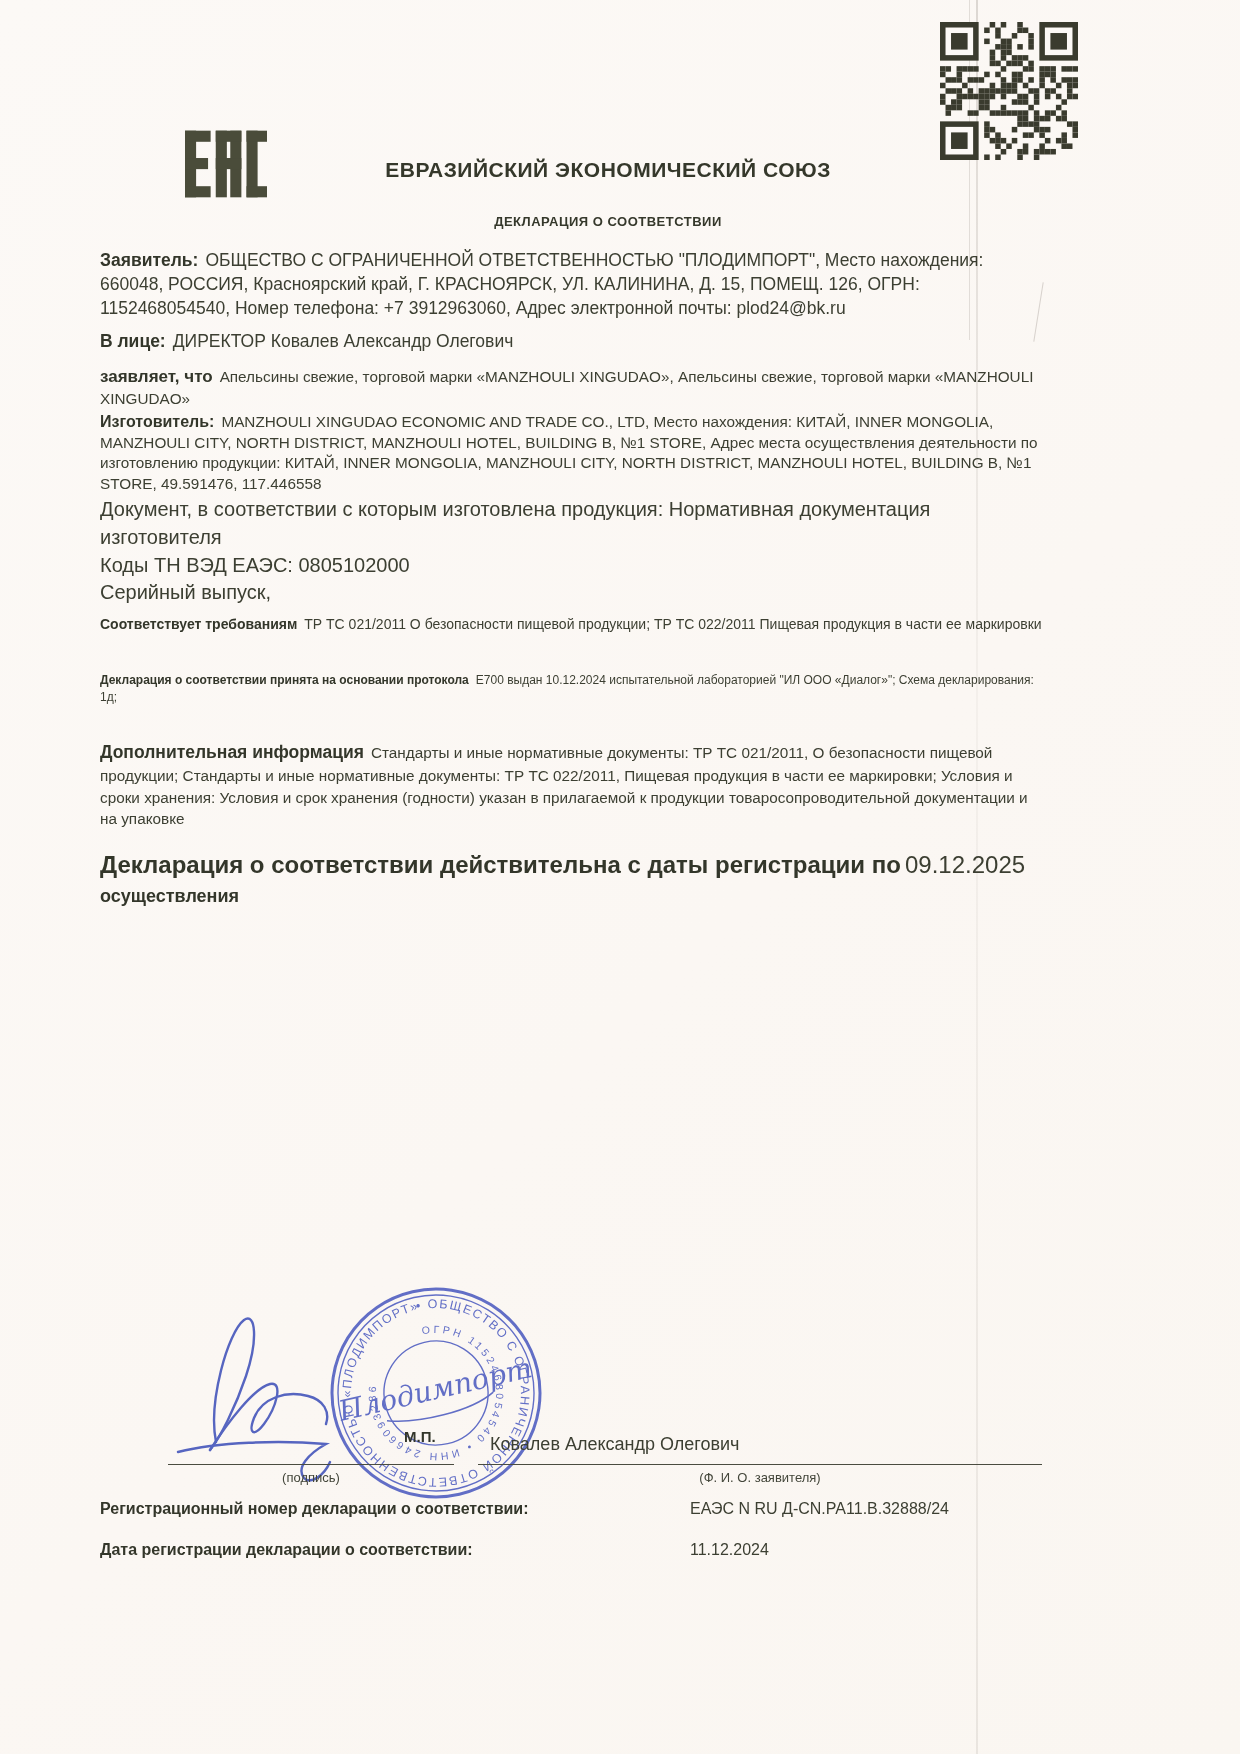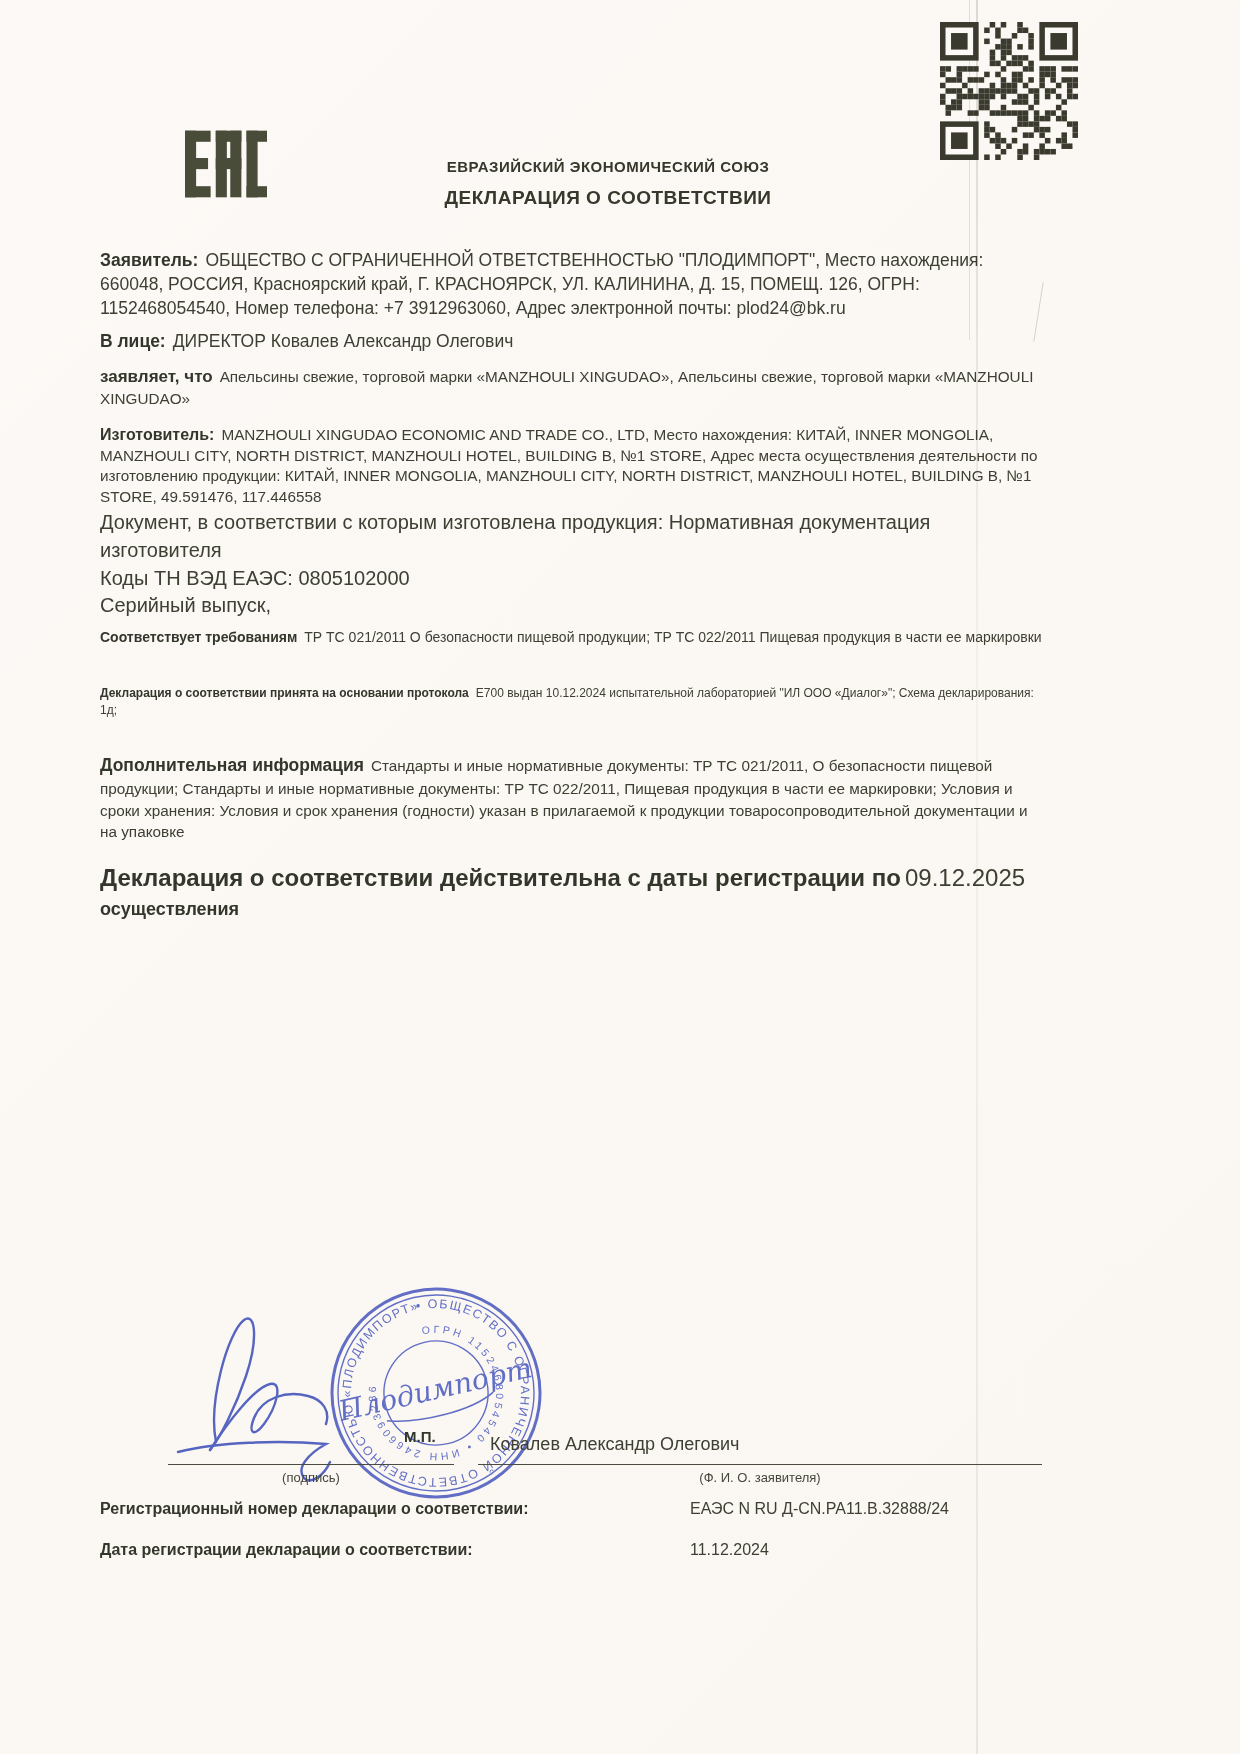--- a/index.html
+++ b/index.html
@@ -16,22 +16,22 @@
   .crease{position:absolute;pointer-events:none;}
   .crease.full{left:976px;top:0;width:2px;height:100%;
     background:linear-gradient(to bottom,rgba(110,100,90,.22),rgba(110,100,90,.05) 40%,rgba(110,100,90,.12));}
   .crease.short{left:969px;top:0;width:1px;height:340px;background:rgba(110,100,90,.18);}
   .crease.scratch{left:1038px;top:282px;width:1px;height:60px;background:rgba(110,100,90,.25);transform:rotate(9deg);}
 
   .qr{position:absolute;left:940px;top:22px;width:138px;height:138px;}
   .eac-logo{position:absolute;left:185px;top:126px;}
 
   .titles{position:absolute;left:100px;top:158px;width:1016px;text-align:center;}
-  .title1{font-size:15px;font-weight:bold;letter-spacing:.5px;color:#35382b;}
-  .title2{font-size:19px;font-weight:bold;letter-spacing:.5px;color:#35382b;margin-top:12px;}
+  .title1{font-size:21px;font-weight:bold;letter-spacing:.5px;color:#35382b;}
+  .title2{font-size:13px;font-weight:bold;letter-spacing:.5px;color:#35382b;margin-top:32px;}
 
   .content{position:absolute;left:100px;top:249px;width:945px;}
   .para{margin:0 0 10px 0;font-size:17.5px;line-height:1.36;}
   .b{font-weight:bold;color:#33362a;padding-right:7px;}
   .small{font-size:15.3px;line-height:1.34;}
   .subline{font-size:20px;line-height:1.38;margin:0;}
   .compliance{font-size:14px;line-height:1.38;margin:8px 0 0 0;}
   .basis{font-size:12px;line-height:1.42;margin:38px 0 0 0;}
   .additional{margin:34px 0 0 0;font-size:15.3px;line-height:1.42;}
   .additional .b{font-size:17.5px;}
@@ -309,21 +309,21 @@
   <div class="content">
 
     <p class="para">
       <span class="b">Заявитель:</span><span>ОБЩЕСТВО С ОГРАНИЧЕННОЙ ОТВЕТСТВЕННОСТЬЮ "ПЛОДИМПОРТ", Место нахождения: 660048, РОССИЯ, Красноярский край, Г. КРАСНОЯРСК, УЛ. КАЛИНИНА, Д. 15, ПОМЕЩ. 126, ОГРН: 1152468054540, Номер телефона: +7 3912963060, Адрес электронной почты: plod24@bk.ru</span>
     </p>
 
     <p class="para" style="margin-bottom:12px;">
       <span class="b">В лице:</span><span>ДИРЕКТОР Ковалев Александр Олегович</span>
     </p>
 
-    <p class="para small" style="margin-bottom:15px;">
+    <p class="para small" style="margin-bottom:2px;">
       <span class="b" style="font-size:17px;">заявляет, что</span><span>Апельсины свежие, торговой марки «MANZHOULI XINGUDAO», Апельсины свежие, торговой марки «MANZHOULI XINGUDAO»</span>
     </p>
 
     <p class="para small" style="margin-bottom:2px;">
       <span class="b" style="font-size:16px;">Изготовитель:</span><span>MANZHOULI XINGUDAO ECONOMIC AND TRADE CO., LTD, Место нахождения: КИТАЙ, INNER MONGOLIA, MANZHOULI CITY, NORTH DISTRICT, MANZHOULI HOTEL, BUILDING B, №1 STORE, Адрес места осуществления деятельности по изготовлению продукции: КИТАЙ, INNER MONGOLIA, MANZHOULI CITY, NORTH DISTRICT, MANZHOULI HOTEL, BUILDING B, №1 STORE, 49.591476, 117.446558</span>
     </p>
     <p class="subline">Документ, в соответствии с которым изготовлена продукция: Нормативная документация изготовителя</p>
     <p class="subline">Коды ТН ВЭД ЕАЭС: 0805102000</p>
     <p class="subline">Серийный выпуск,</p>
 

